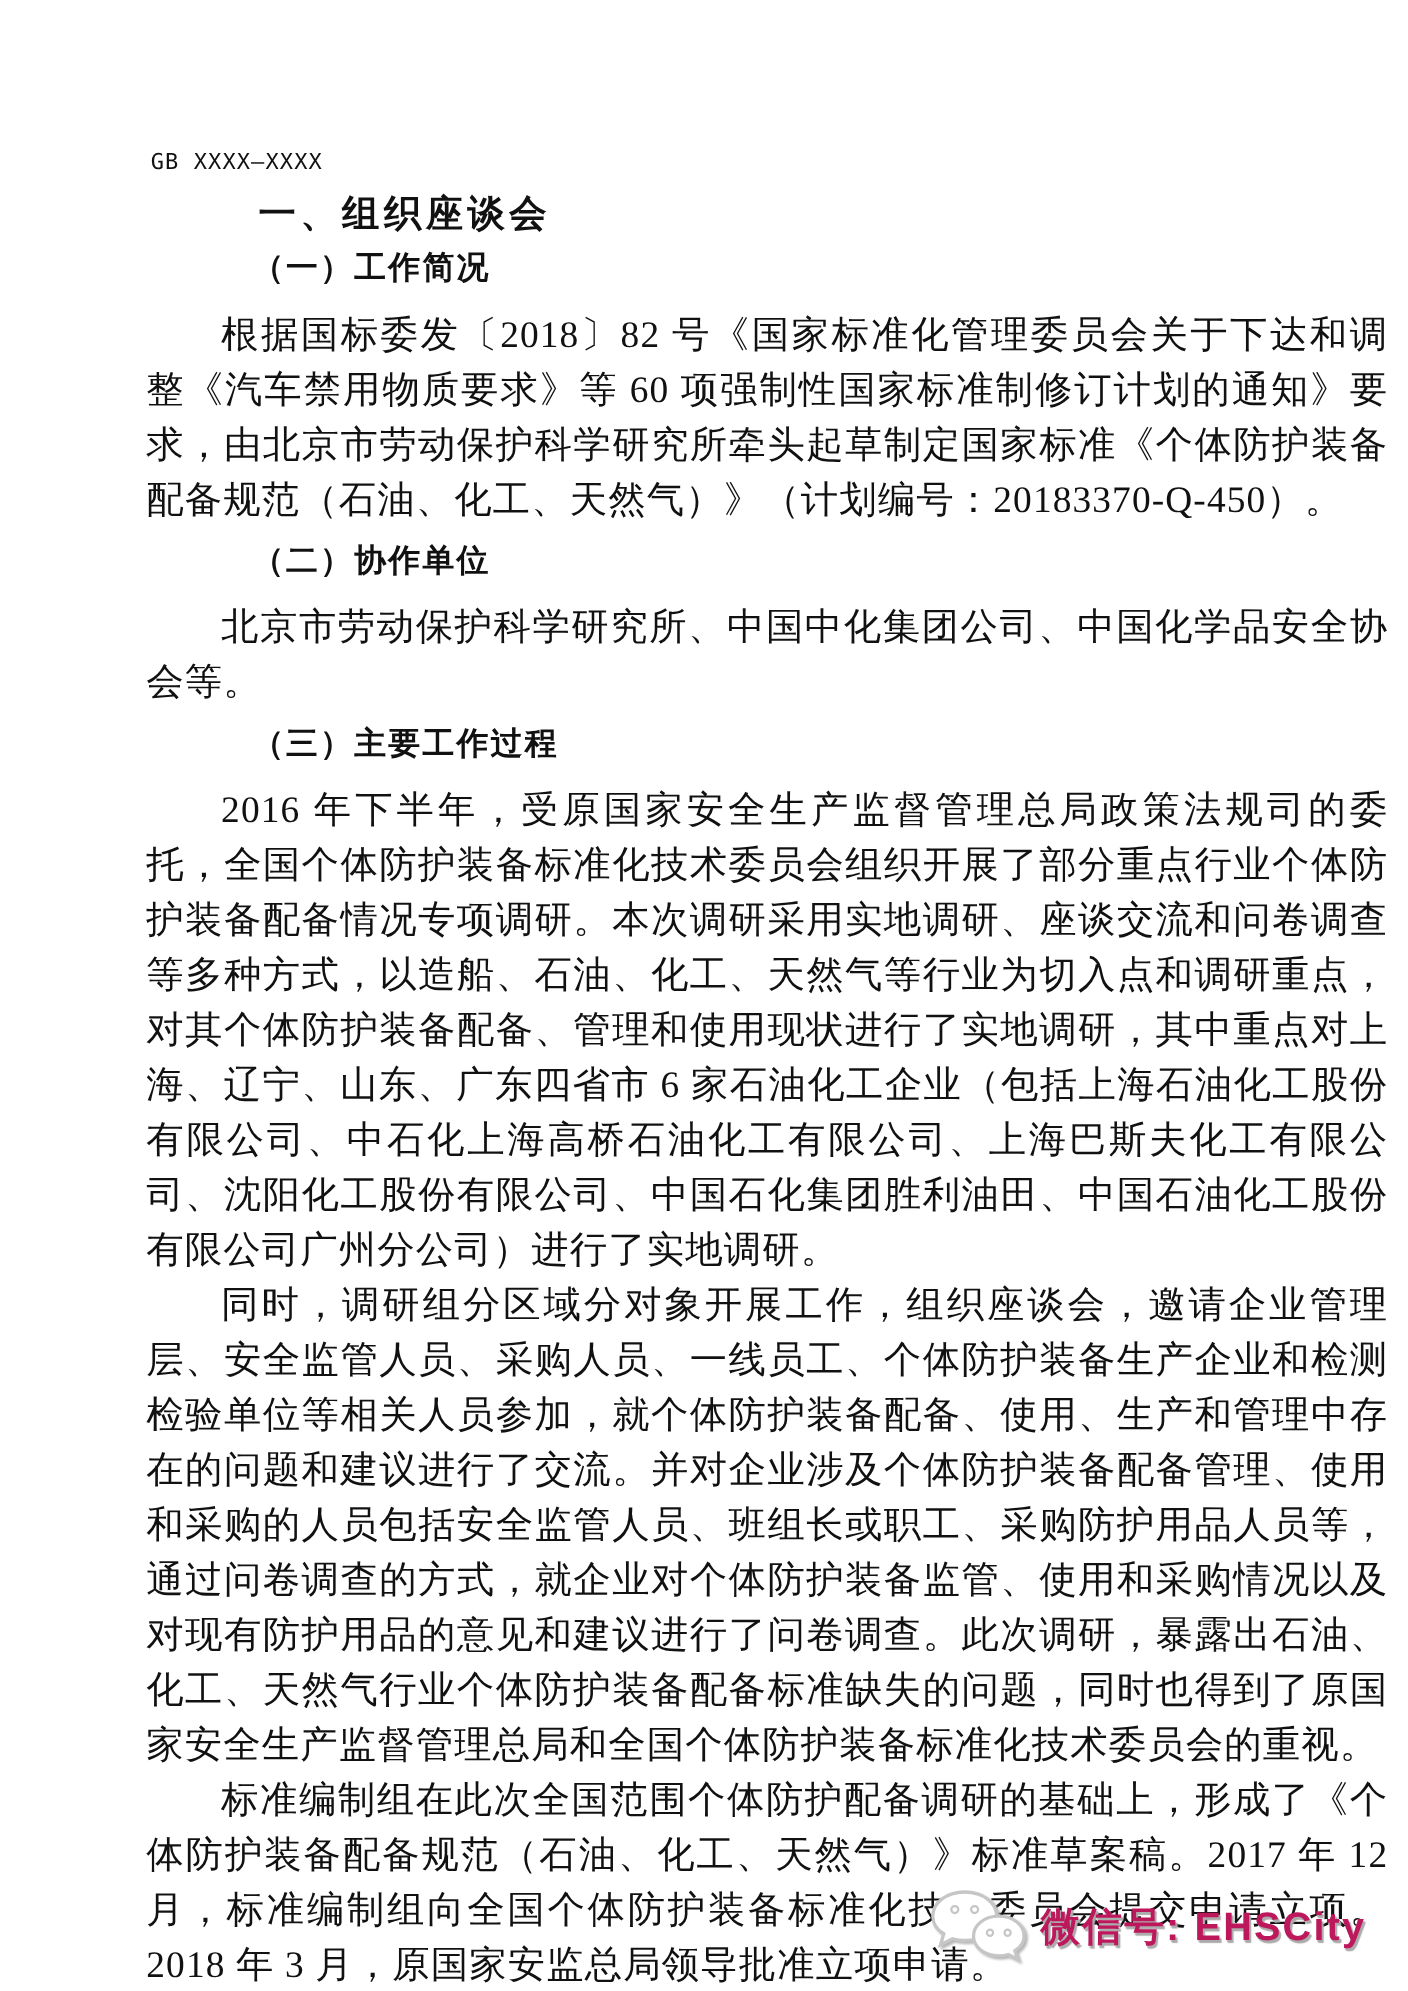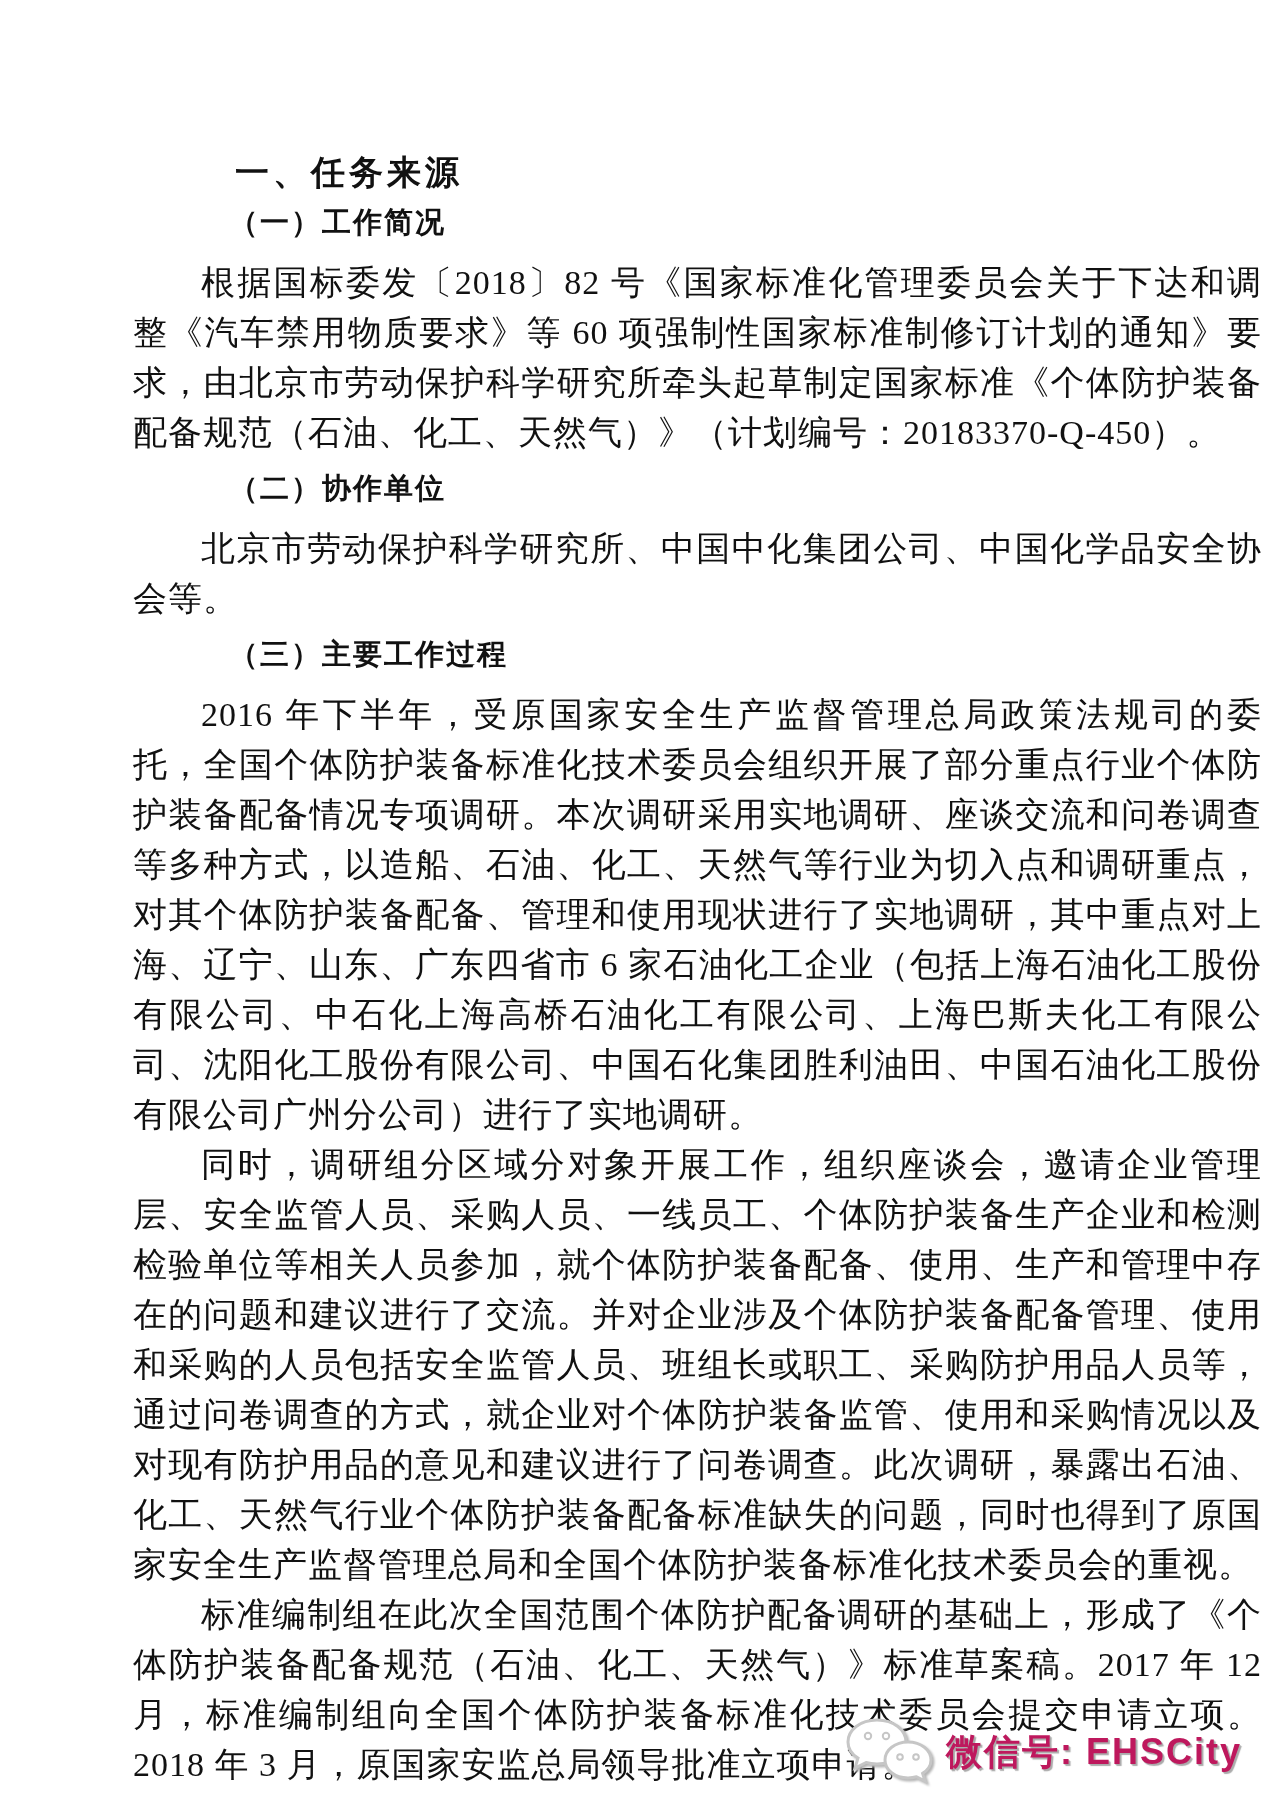--- a/index.html
+++ b/index.html
@@ -71,22 +71,23 @@
     letter-spacing: 2px;
     text-shadow: 2px 2px 1px #ababab, 1px 1px 0 #c2c2c2;
   }
   .wm-icon { filter: drop-shadow(2px 2px 1px #b5b5b5); }
 </style>
 </head>
 <body>
 
 <div class="page">
 
+  <div class="gb-header">GB XXXX—XXXX</div>
 
-  <h1 class="doc-title">一、任务来源</h1>
+  <h1 class="doc-title">一、组织座谈会</h1>
 
   <h2 class="section-heading">（一）工作简况</h2>
 
   <p class="body-para">根据国标委发〔2018〕82 号《国家标准化管理委员会关于下达和调整《汽车禁用物质要求》等 60 项强制性国家标准制修订计划的通知》要求，由北京市劳动保护科学研究所牵头起草制定国家标准《个体防护装备配备规范（石油、化工、天然气）》（计划编号：20183370-Q-450）。</p>
 
   <h2 class="section-heading">（二）协作单位</h2>
 
   <p class="body-para">北京市劳动保护科学研究所、中国中化集团公司、中国化学品安全协会等。</p>
 
   <h2 class="section-heading">（三）主要工作过程</h2>

